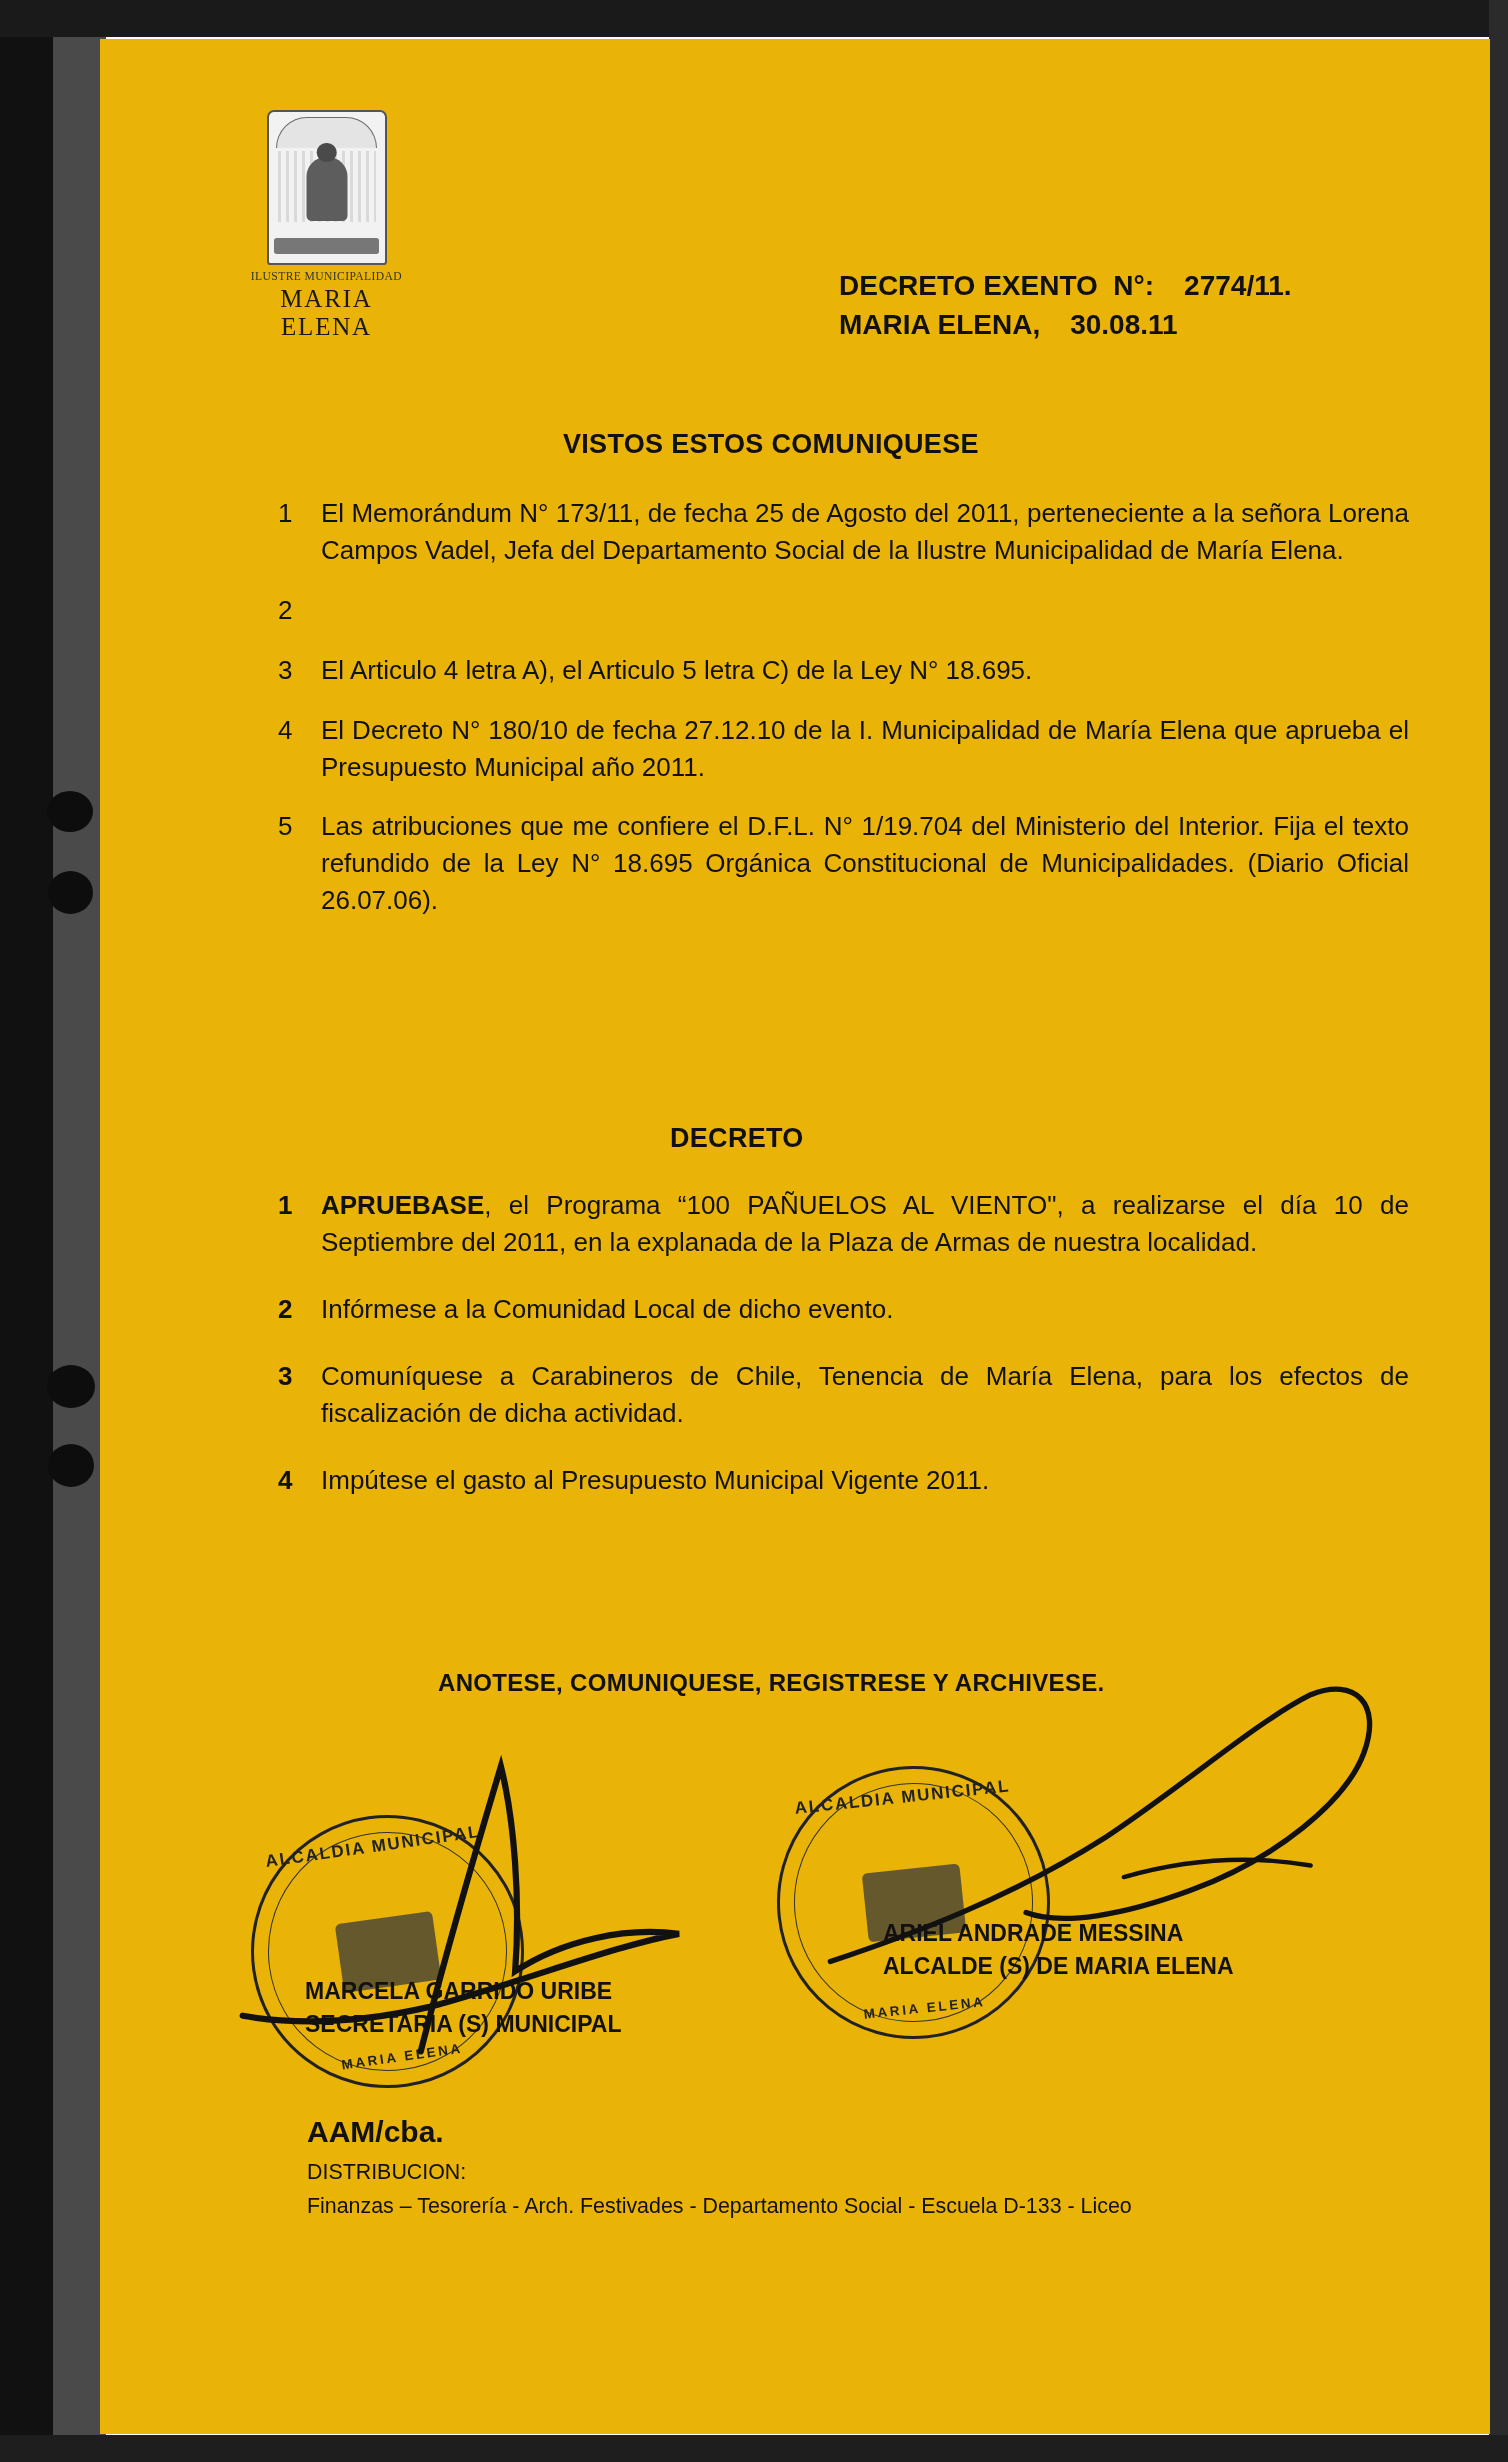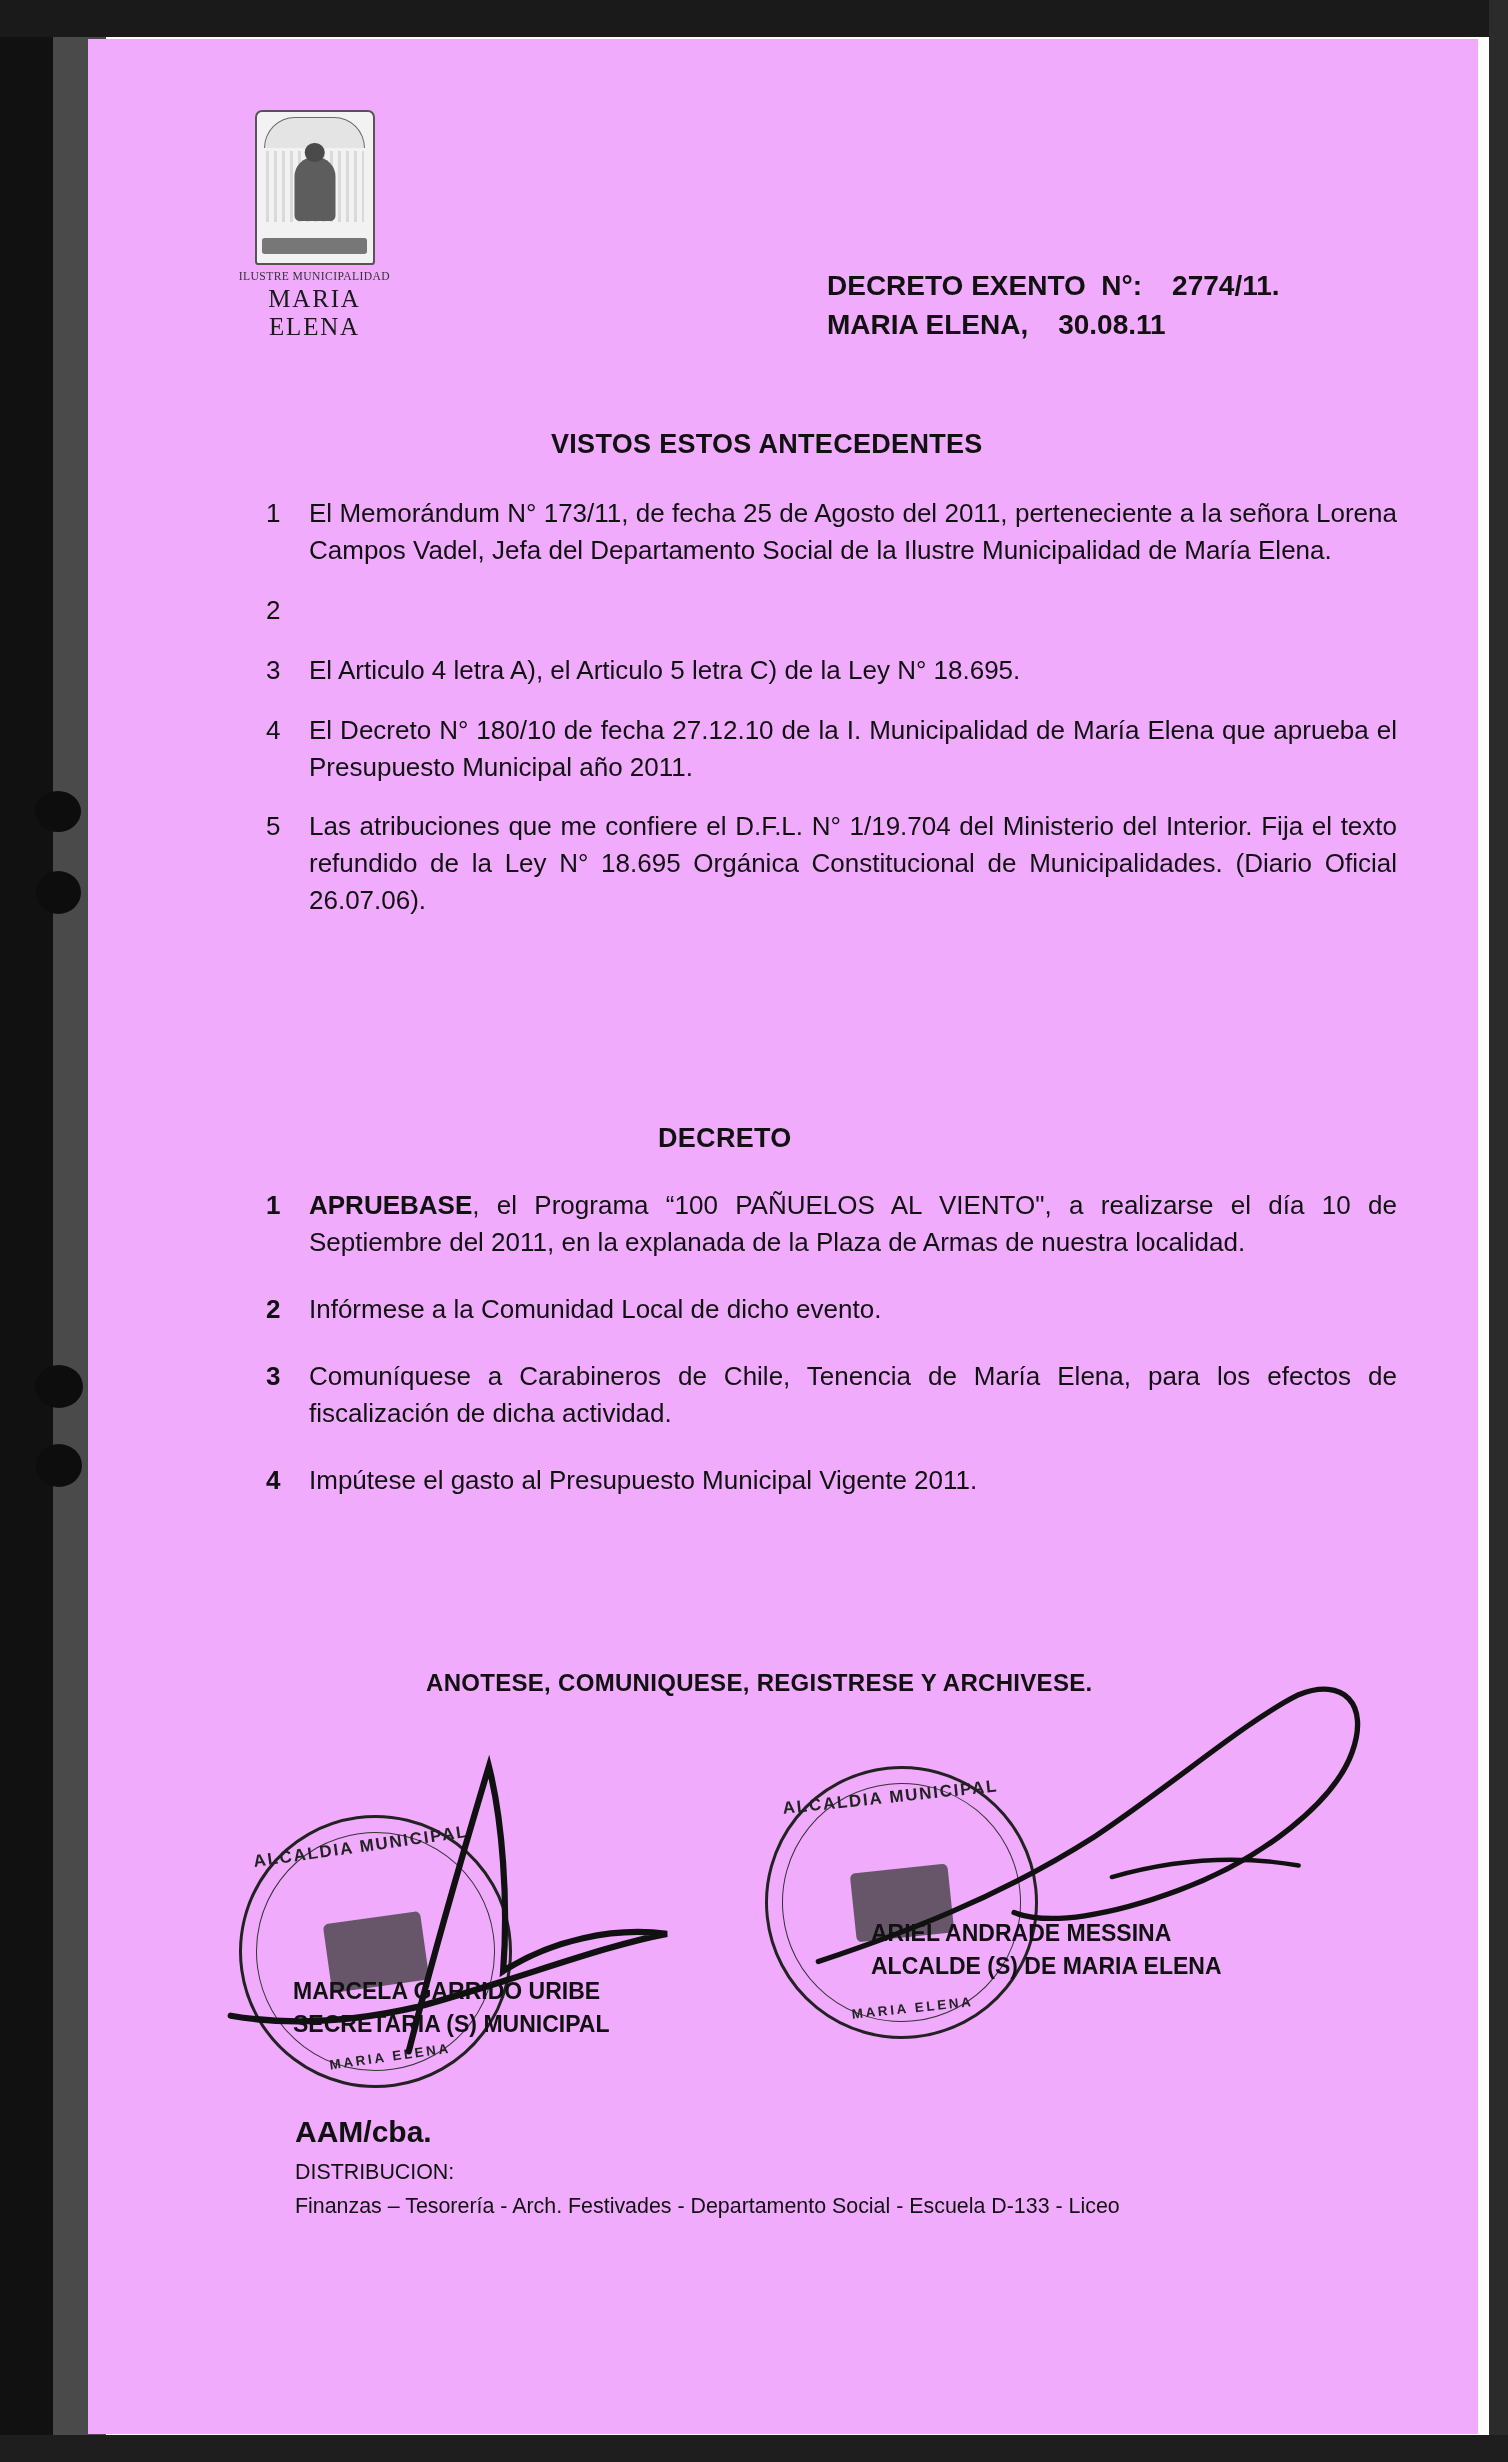--- a/index.html
+++ b/index.html
@@ -43,25 +43,25 @@
     background: #2b2b2b;
   }
   .edge-bottom {
     position: absolute;
     left: 0; bottom: 0;
     width: 1509px; height: 27px;
     background: #1e1e1e;
   }
   .sheet {
     position: absolute;
-    left: 88px;
+    left: 100px;
     top: 39px;
     width: 1390px;
     height: 2395px;
-    background: #f0abfc;
+    background: #eab308;
   }
   
   .hole {
     position: absolute;
     background: #0d0d0d;
     border-radius: 50%;
   }
 
   
   .logo {
@@ -302,21 +302,21 @@
       <div class="hdr-line">
         <span>DECRETO EXENTO  N°:</span>
         <span class="hdr-val">2774/11.</span>
       </div>
       <div class="hdr-line">
         <span>MARIA ELENA,</span>
         <span class="hdr-val">30.08.11</span>
       </div>
     </div>
 
-    <div class="section-title" id="vistos" style="left:463px; top:390px;">VISTOS ESTOS ANTECEDENTES</div>
+    <div class="section-title" id="vistos" style="left:463px; top:390px;">VISTOS ESTOS COMUNIQUESE</div>
 
     <div class="list" id="vistos-list" style="left:178px; top:456px; width:1131px;">
       <div class="item">
         <div class="num">1</div>
         <div class="txt">El Memorándum N° 173/11, de fecha 25 de Agosto del 2011, perteneciente a la señora Lorena Campos Vadel, Jefa del Departamento Social de la Ilustre Municipalidad de María Elena.</div>
       </div>
       <div class="item">
         <div class="num">2</div>
       </div>
       <div class="item">

